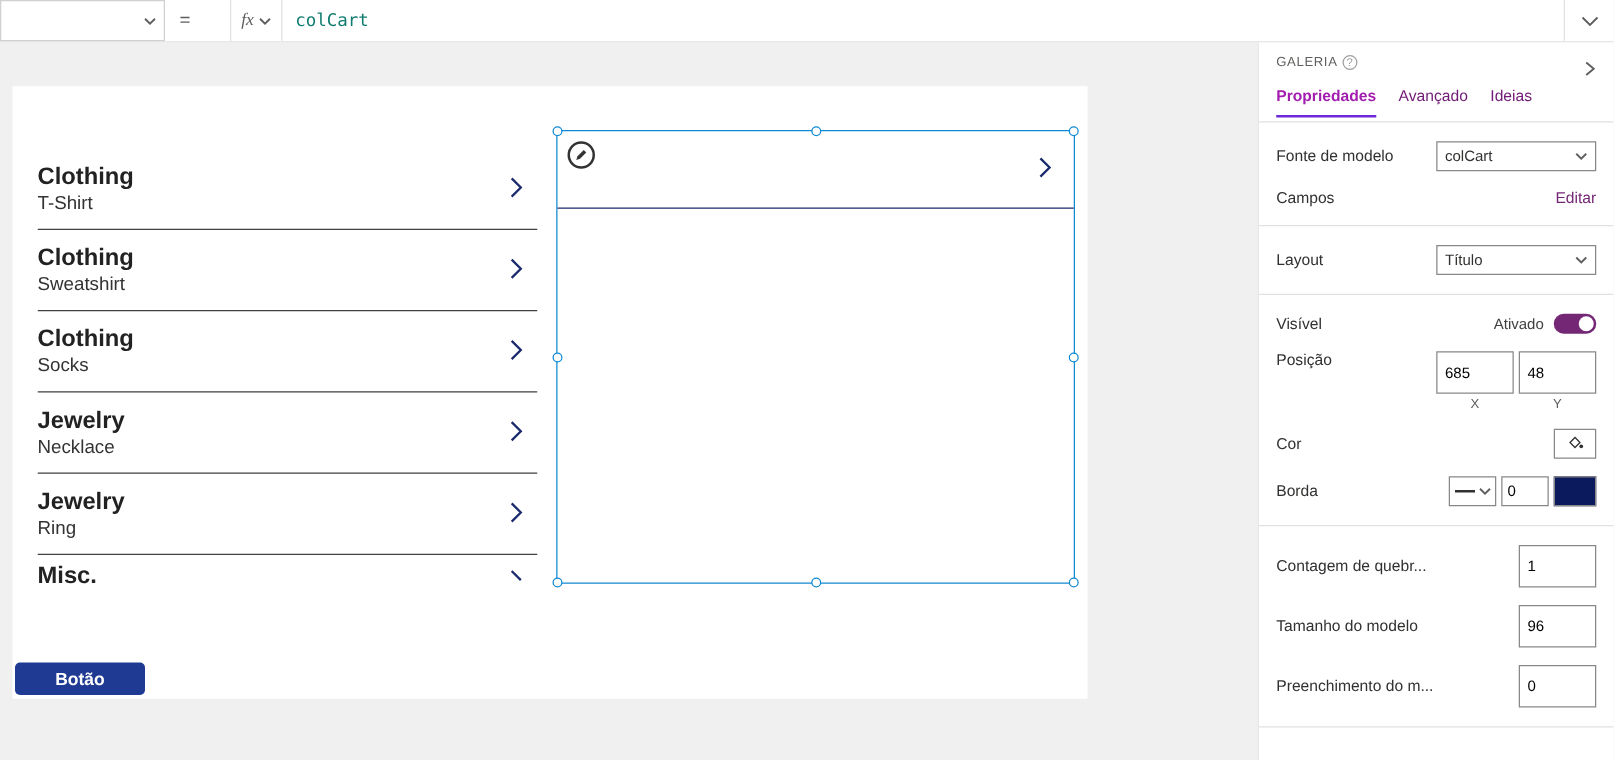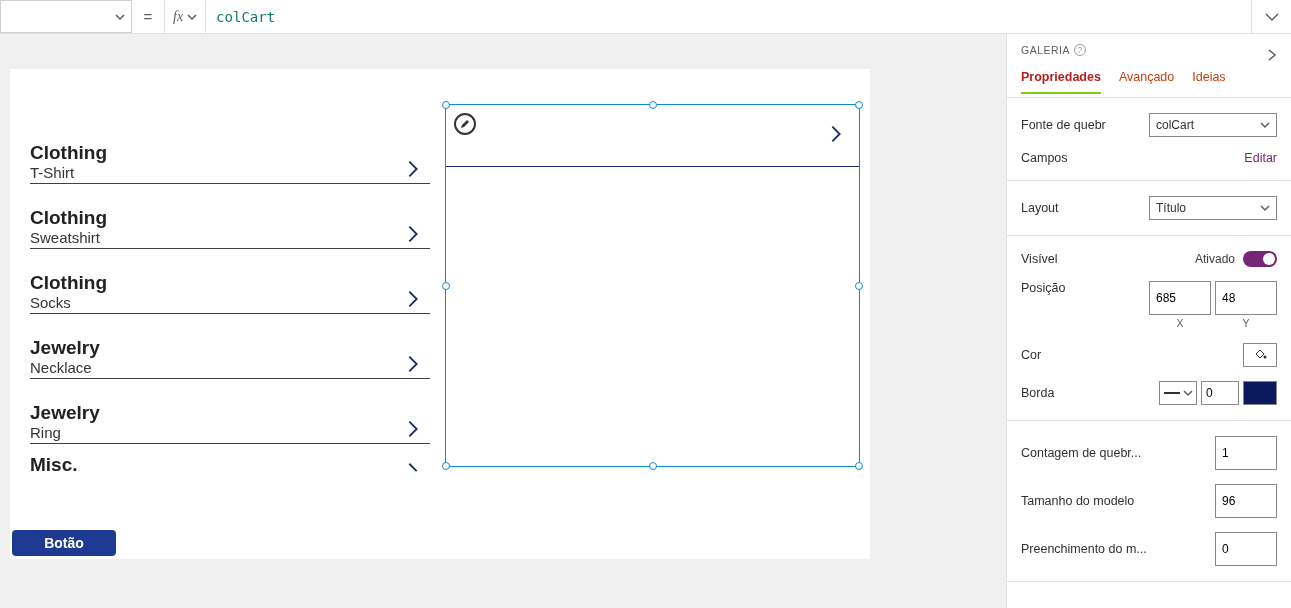--- a/index.html
+++ b/index.html
@@ -38,20 +38,21 @@
     font-size: 15px;
     color: #605e5c;
   }
   .fx-box {
     display: flex;
     align-items: center;
     padding: 0 8px;
     border-left: 1px solid #e1e1e1;
     border-right: 1px solid #e1e1e1;
     gap: 4px;
+    margin-left: 20px;
   }
   .fx-box .fx { font-style: italic; font-family: Georgia, serif; font-size: 14px; color: #605e5c; }
   .formula-input {
     flex: 1;
     display: flex;
     align-items: center;
     padding: 0 10px;
     font-family: Consolas, monospace;
     font-size: 14px;
     color: #107c6f;
@@ -90,21 +91,21 @@
     left: 20px;
     top: 50px;
     width: 400px;
     height: 358px;
     overflow: hidden;
   }
   .gallery-left .item {
     height: 65px;
     border-bottom: 1px solid #404040;
     display: flex;
-    align-items: flex-end;
+    align-items: center;
     justify-content: space-between;
     padding-right: 6px;
     gap: 13px;
   }
   .gallery-left .item .txt { line-height: 1.25; }
   .gallery-left .item .title {
     font-size: 19px;
     font-weight: 600;
     color: #222;
   }
@@ -200,22 +201,22 @@
   .rp-breadcrumb .info {
     width:12px;height:12px;border:1px solid #a19f9d;border-radius:50%;
     display:flex;align-items:center;justify-content:center;font-size:9px;color:#a19f9d;
   }
   .rp-title { font-size: 14px; margin-top: 6px; color:#323130; }
   .rp-expand { position:absolute; right:12px; top:14px; }
   .rp-expand svg { width:14px;height:14px; }
   .rp-tabs {
     display:flex; gap:18px; margin-top:14px;
   }
-  .rp-tab { font-size:12.5px; color:#c2410c; padding-bottom:8px; cursor:pointer; }
-  .rp-tab.active { color:#b91c1c; font-weight:600; border-bottom: 2px solid #84cc16; margin-bottom:-1px;}
+  .rp-tab { font-size:12.5px; color:#701a75; padding-bottom:8px; cursor:pointer; }
+  .rp-tab.active { color:#a21caf; font-weight:600; border-bottom: 2px solid #6d28d9; margin-bottom:-1px;}
   .rp-section { padding: 8px 14px; border-bottom: 1px solid #e1e1e1; }
   .rp-row {
     display:flex;
     justify-content:space-between;
     align-items:center;
     padding: 7px 0;
     font-size:12.5px;
   }
   .rp-row .lbl { color:#323130; }
   .rp-select {
@@ -393,21 +394,21 @@
       </span>
       <div class="rp-tabs">
         <div class="rp-tab active">Propriedades</div>
         <div class="rp-tab">Avançado</div>
         <div class="rp-tab">Ideias</div>
       </div>
     </div>
 
     <div class="rp-section">
       <div class="rp-row">
-        <span class="lbl">Fonte de quebr</span>
+        <span class="lbl">Fonte de modelo</span>
         <div class="rp-select">
           <span>colCart</span>
           <svg class="chev-d" viewBox="0 0 10 10">
               <path d="M1 3 L5 7 L9 3" stroke="#605e5c" stroke-width="1.5" fill="none"></path>
             </svg>
         </div>
       </div>
       <div class="rp-row">
         <span class="lbl">Campos</span>
         <span class="rp-link">Editar</span>

